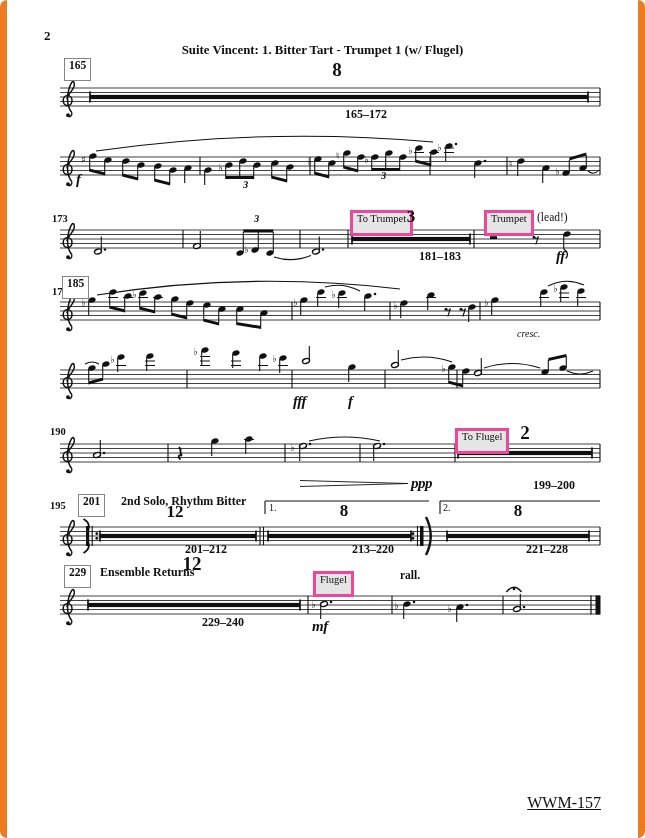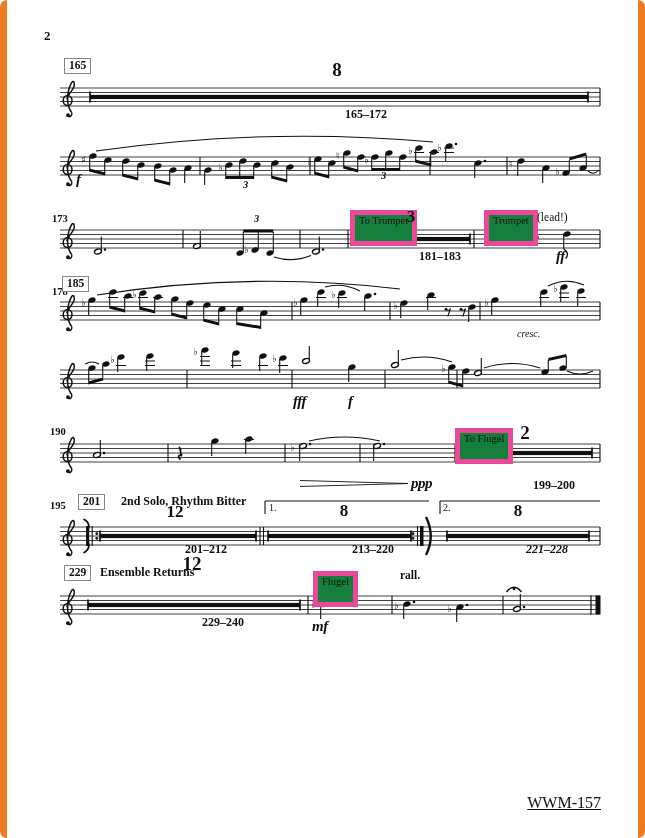--- a/index.html
+++ b/index.html
@@ -6,22 +6,22 @@
   .page{position:relative;width:645px;height:838px;background:#fff;overflow:hidden;
         font-family:"Liberation Serif",serif;color:#111;}
   .edge{position:absolute;top:0;bottom:0;width:7px;background:#ed7b21;}
   .edge.l{left:0;border-radius:7px 0 0 7px;}
   .edge.r{right:0;border-radius:0 7px 7px 0;}
   svg#notation{position:absolute;left:0;top:0;}
   .t{position:absolute;font-family:"Liberation Serif",serif;color:#101010;white-space:nowrap;line-height:1.15;}
   .b{font-weight:bold;}
   .i{font-style:italic;}
   .ctr{text-align:center;}
-  .mbox{border:1px solid #858585;padding:0px 4px 1px 4px;font-size:11.5px;font-weight:bold;background:#fff;}
-  .ibox{border:5px solid #ec4899;padding:0px 4px 14px 4px;font-size:10.5px;background:#15803d;}
+  .mbox{border:1px solid #858585;padding:0px 4px 8px 4px;font-size:11.5px;font-weight:bold;background:#fff;}
+  .ibox{border:3px solid #ec4899;padding:0px 4px 8px 4px;font-size:10.5px;background:#e5e5e5;}
   .cnt{font-size:17px;font-weight:bold;}
   .cnt2{font-size:19px;font-weight:bold;}
   .rng{font-size:12px;font-weight:bold;text-align:right;}
   .dyn{font-weight:bold;font-style:italic;font-size:15px;letter-spacing:-0.5px;}
   .mnum{font-size:10.5px;font-weight:bold;margin-top:36px;}
   .tup{font-size:10.5px;font-weight:bold;font-style:italic;}
 </style>
 </head>
 <body>
 
@@ -427,20 +427,21 @@
       <path d="M506.5,592 Q514,582.5 521.5,592" fill="none" stroke="#101010" stroke-width="1.4"></path>
       <circle cx="514" cy="589" r="1.3" fill="#101010"></circle>
       <use transform="translate(517,609)" href="#oh" xlink:href="#oh"></use>
       <line x1="520.3" y1="608" x2="520.3" y2="594" stroke="#101010" stroke-width="1.1"></line>
       <circle cx="524" cy="607" r="1.3" fill="#101010"></circle>
       <line x1="591" y1="595.5" x2="591" y2="614.5" stroke="#101010" stroke-width="1.2"></line>
       <rect x="595.5" y="595.5" width="5" height="19" fill="#101010"></rect>
     </svg>
 
   <div class="t b" style="left:44px;top:29px;font-size:13px;">2</div>
+  <div class="t b ctr" style="left:0;right:0;top:43px;font-size:12.8px;">Suite Vincent: 1. Bitter Tart - Trumpet 1 (w/ Flugel)</div>
 
   <div class="t mbox" style="left:64px;top:58px;">165</div>
   <div class="t cnt2 ctr" style="left:307px;top:59px;width:60px;">8</div>
   <div class="t rng ctr" style="left:287px;top:108px;width:100px;">165–172</div>
 
   <div class="t mnum" style="left:52px;top:177px;">173</div>
   <div class="t dyn" style="left:76px;top:171px;">f</div>
   <div class="t tup" style="left:243px;top:179px;">3</div>
   <div class="t tup" style="left" ,,=""></div>
   <div class="t tup" style="left:381px;top:170px;">3</div>
@@ -469,21 +470,21 @@
 
   <div class="t mbox" style="left:78px;top:494px;">201</div>
   <div class="t b" style="left:121px;top:495px;font-size:12px;">2nd Solo, Rhythm Bitter</div>
   <div class="t cnt ctr" style="left:145px;top:502px;width:60px;">12</div>
   <div class="t rng ctr" style="left:127px;top:543px;width:100px;">201–212</div>
   <div class="t" style="left:269px;top:502px;font-size:10px;">1.</div>
   <div class="t cnt ctr" style="left:314px;top:501px;width:60px;">8</div>
   <div class="t rng ctr" style="left:294px;top:543px;width:100px;">213–220</div>
   <div class="t" style="left:443px;top:502px;font-size:10px;">2.</div>
   <div class="t cnt ctr" style="left:488px;top:501px;width:60px;">8</div>
-  <div class="t rng ctr" style="left:468px;top:543px;width:100px;font-style:italic;">221–228</div>
+  <div class="t rng ctr" style="left:468px;top:543px;width:100px;">221–228</div>
 
   <div class="t mbox" style="left:64px;top:565px;">229</div>
   <div class="t b" style="left:100px;top:566px;font-size:12px;">Ensemble Returns</div>
   <div class="t cnt2 ctr" style="left:162px;top:553px;width:60px;">12</div>
   <div class="t rng ctr" style="left:144px;top:616px;width:100px;">229–240</div>
   <div class="t ibox" style="left:313px;top:571px;">Flugel</div>
   <div class="t dyn" style="left:312px;top:618px;">mf</div>
   <div class="t b" style="left:400px;top:569px;font-size:11.5px;">rall.</div>
 
   <div class="t" style="right:44px;top:794px;font-size:16px;text-decoration:underline;">WWM-157</div>

